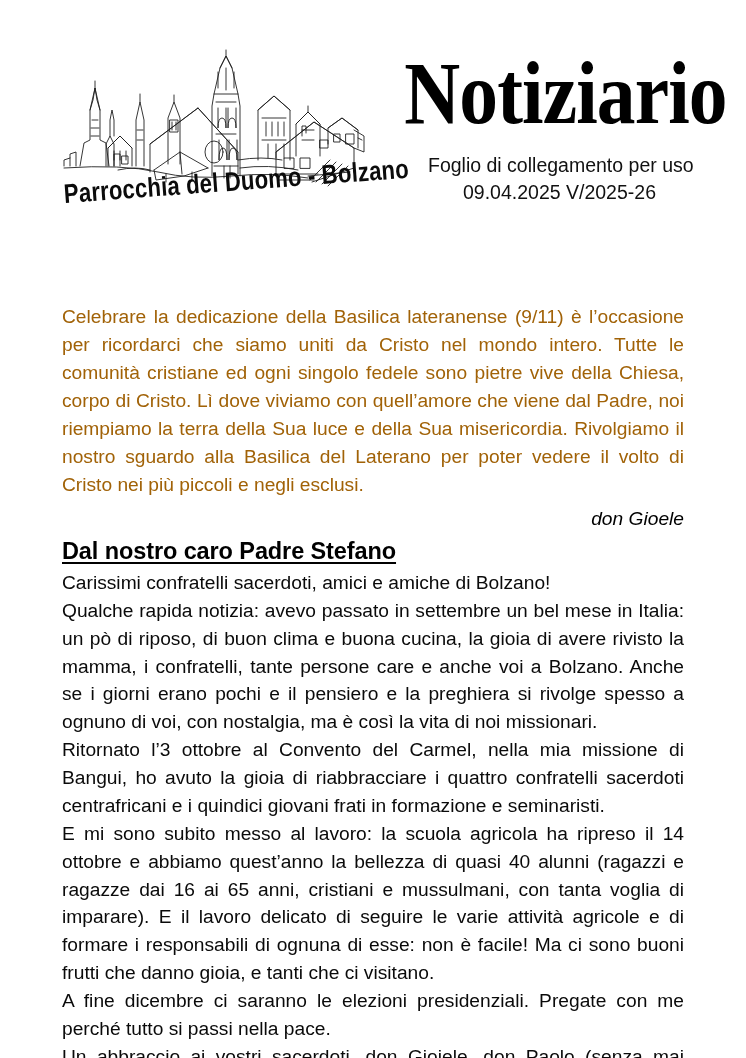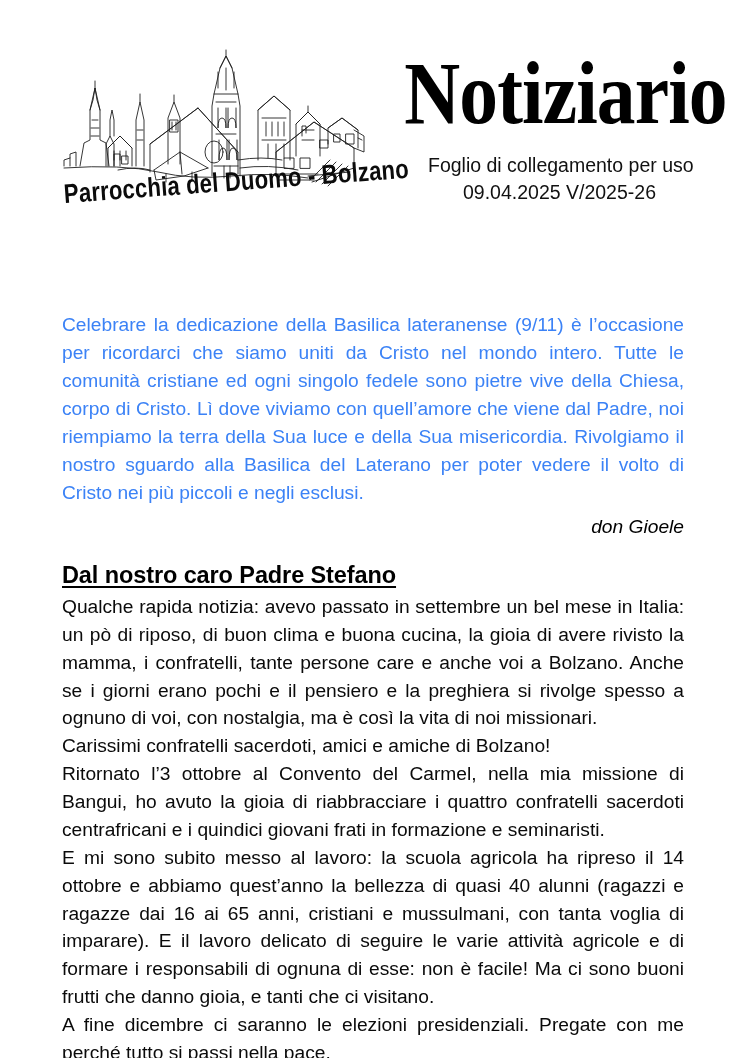--- a/index.html
+++ b/index.html
@@ -99,40 +99,40 @@
     left: 62px;
     top: 303px;
     width: 622px;
   }
 
   .para {
     font-size: 19.2px;
     line-height: 1.455;
     text-align: justify;
     text-justify: inter-word;
-    margin: 8px 0 0 0;
-    color: #3b82f6;
+    margin: 0 0 0 0;
+    color: #a16207;
     hyphens: none;
   }
 
   .signature {
     font-size: 19.2px;
     line-height: 1.455;
     font-style: italic;
     text-align: right;
     margin-top: 6px;
   }
 
   .section-heading {
     font-size: 23.5px;
     font-weight: bold;
     text-decoration: underline;
     text-underline-offset: 3px;
     letter-spacing: -0.1px;
-    margin: 20px 0 3px 0;
+    margin: 4px 0 3px 0;
     line-height: 1.25;
   }
 
   .letter p {
     font-size: 19.2px;
     line-height: 1.452;
     text-align: justify;
     margin: 0;
     color: #0a0a0a;
   }
@@ -244,22 +244,22 @@
 
   <div class="content">
 
     <p class="para">Celebrare la dedicazione della Basilica lateranense (9/11) è l’occasione per ricordarci che siamo uniti da Cristo nel mondo intero. Tutte le comunità cristiane ed ogni singolo fedele sono pietre vive della Chiesa, corpo di Cristo. Lì dove viviamo con quell’amore che viene dal Padre, noi riempiamo la terra della Sua luce e della Sua misericordia. Rivolgiamo il nostro sguardo alla Basilica del Laterano per poter vedere il volto di Cristo nei più piccoli e negli esclusi.</p>
 
     <div class="signature">don Gioele</div>
 
     <h2 class="section-heading">Dal nostro caro Padre Stefano</h2>
 
     <div class="letter">
+      <p>Carissimi confratelli sacerdoti, amici e amiche di Bolzano!</p>
       <p>Qualche rapida notizia: avevo passato in settembre un bel mese in Italia: un pò di riposo, di buon clima e buona cucina, la gioia di avere rivisto la mamma, i confratelli, tante persone care e anche voi a Bolzano. Anche se i giorni erano pochi e il pensiero e la preghiera si rivolge spesso a ognuno di voi, con nostalgia, ma è così la vita di noi missionari.</p>
-      <p>Carissimi confratelli sacerdoti, amici e amiche di Bolzano!</p>
       <p>Ritornato l’3 ottobre al Convento del Carmel, nella mia missione di Bangui, ho avuto la gioia di riabbracciare i quattro confratelli sacerdoti centrafricani e i quindici giovani frati in formazione e seminaristi.</p>
       <p>E mi sono subito messo al lavoro: la scuola agricola ha ripreso il 14 ottobre e abbiamo quest’anno la bellezza di quasi 40 alunni (ragazzi e ragazze dai 16 ai 65 anni, cristiani e mussulmani, con tanta voglia di imparare). E il lavoro delicato di seguire le varie attività agricole e di formare i responsabili di ognuna di esse: non è facile! Ma ci sono buoni frutti che danno gioia, e tanti che ci visitano.</p>
       <p>A fine dicembre ci saranno le elezioni presidenziali. Pregate con me perché tutto si passi nella pace.</p>
       <p>Un abbraccio ai vostri sacerdoti, don Gioiele, don Paolo (senza mai dimenticare don Mario) e a ciascuno di voi e le vostre famiglie. Assicurandovi</p>
 
     </div>
 
   </div>
 </div>
 

